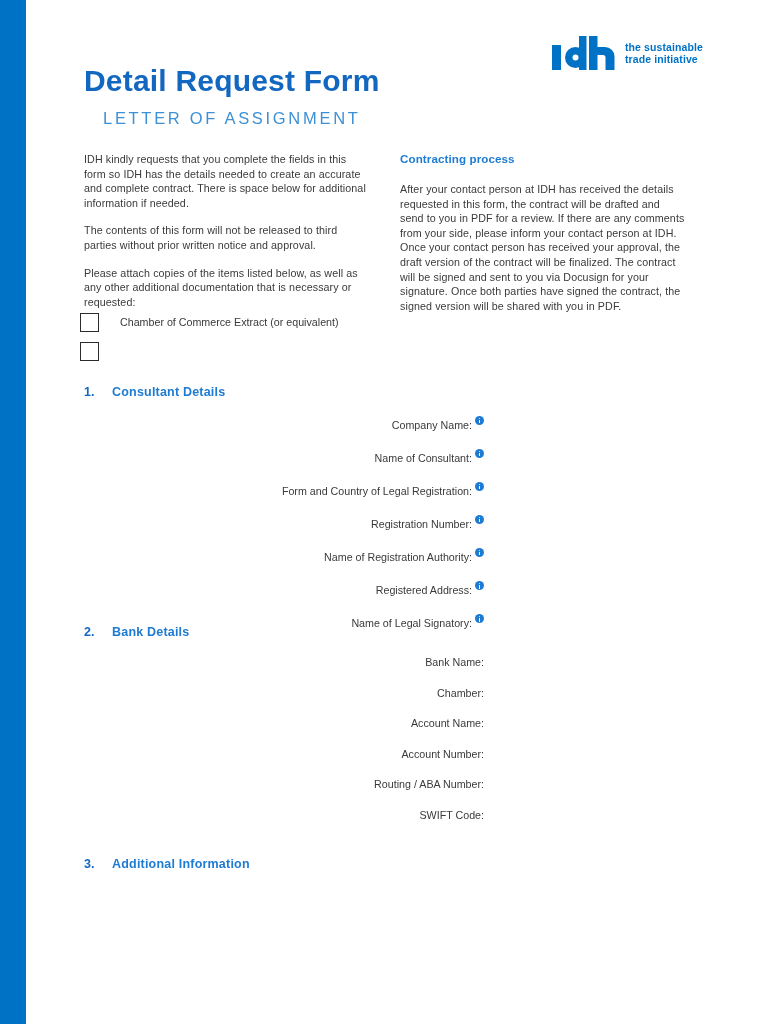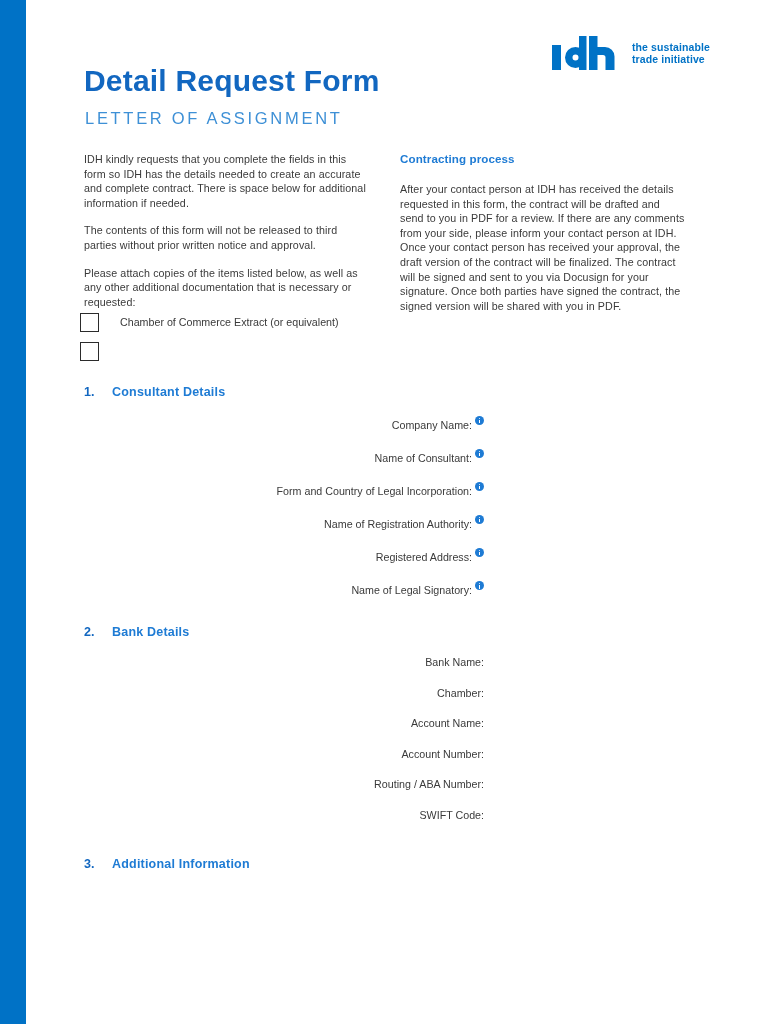--- a/index.html
+++ b/index.html
@@ -30,21 +30,21 @@
     background: #0072C6;
   }
 
   
   .logo-block {
     position: absolute;
     left: 552px;
     top: 36px;
     display: flex;
     align-items: center;
-    gap: 8px;
+    gap: 1px;
   }
   .logo-mark {
     width: 72px;
     height: 34px;
     display: block;
   }
   .logo-tagline {
     color: #0072C6;
     font-size: 10.5px;
     font-weight: bold;
@@ -59,21 +59,21 @@
     left: 84px;
     top: 64px;
     font-size: 30px;
     font-weight: bold;
     color: #1267C0;
     letter-spacing: 0.2px;
     line-height: 34px;
   }
   .doc-subtitle {
     position: absolute;
-    left: 85px;
+    left: 103px;
     top: 108px;
     font-size: 16.5px;
     font-weight: normal;
     color: #3E90D6;
     letter-spacing: 2.7px;
     line-height: 20px;
   }
 
   
   .col-left {
@@ -251,21 +251,22 @@
   </div>
 
   <div class="section" id="sec-consultant">
     <div class="section-head">
       <div class="section-num">1.</div>
       <div class="section-title">Consultant Details</div>
     </div>
     <div class="field-list">
       <div class="field-row"><span>Company Name:</span><span class="info-icon"></span></div>
       <div class="field-row"><span>Name of Consultant:</span><span class="info-icon"></span></div>
-      <div class="field-row"><span>Form and Country of Legal Incorporation:</span><span class="info-icon"></span></div>
+      <div class="field-row"><span>Form and Country of Legal Registration:</span><span class="info-icon"></span></div>
+      <div class="field-row"><span>Registration Number:</span><span class="info-icon"></span></div>
       <div class="field-row"><span>Name of Registration Authority:</span><span class="info-icon"></span></div>
       <div class="field-row"><span>Registered Address:</span><span class="info-icon"></span></div>
       <div class="field-row"><span>Name of Legal Signatory:</span><span class="info-icon"></span></div>
     </div>
   </div>
 
   <div class="section" id="sec-bank">
     <div class="section-head">
       <div class="section-num">2.</div>
       <div class="section-title">Bank Details</div>

